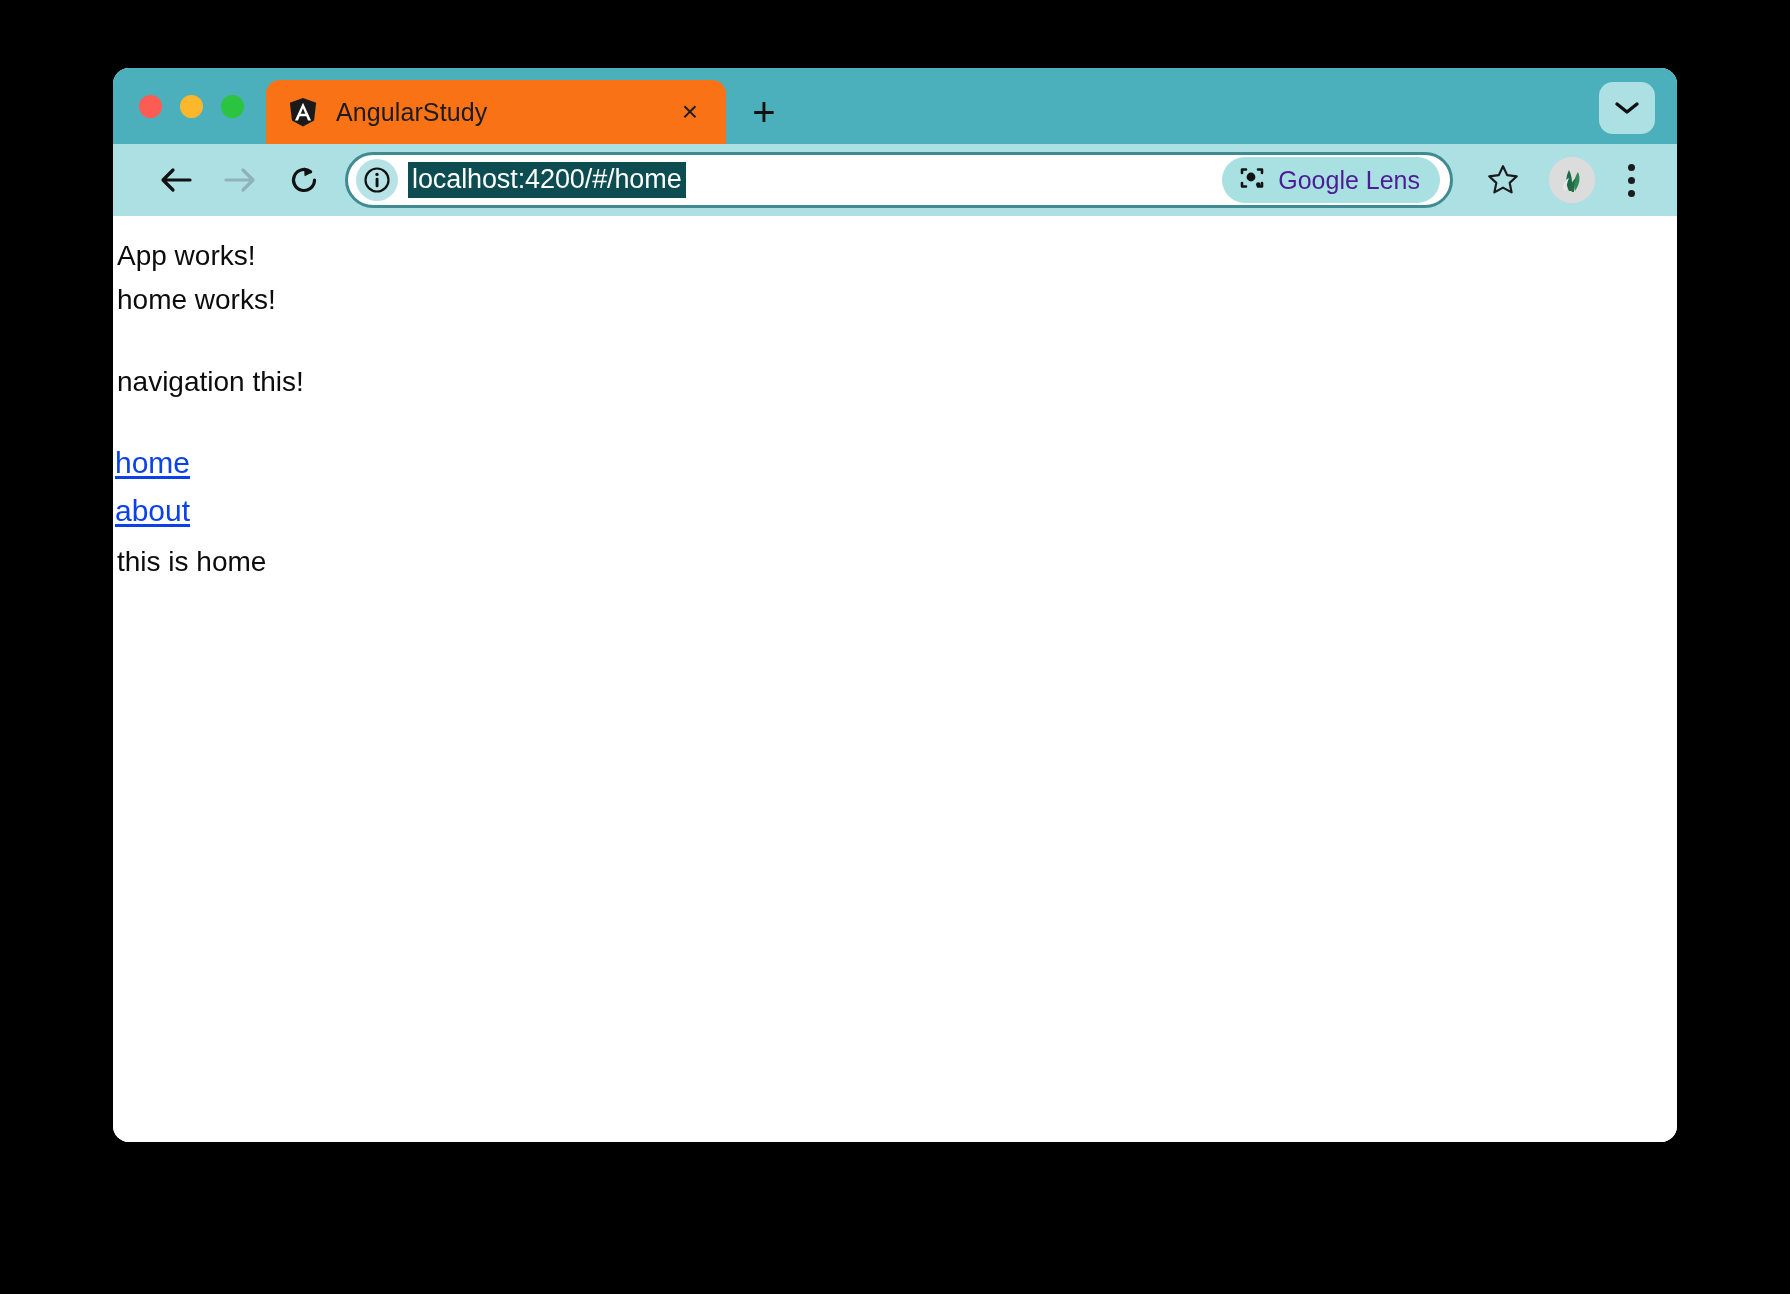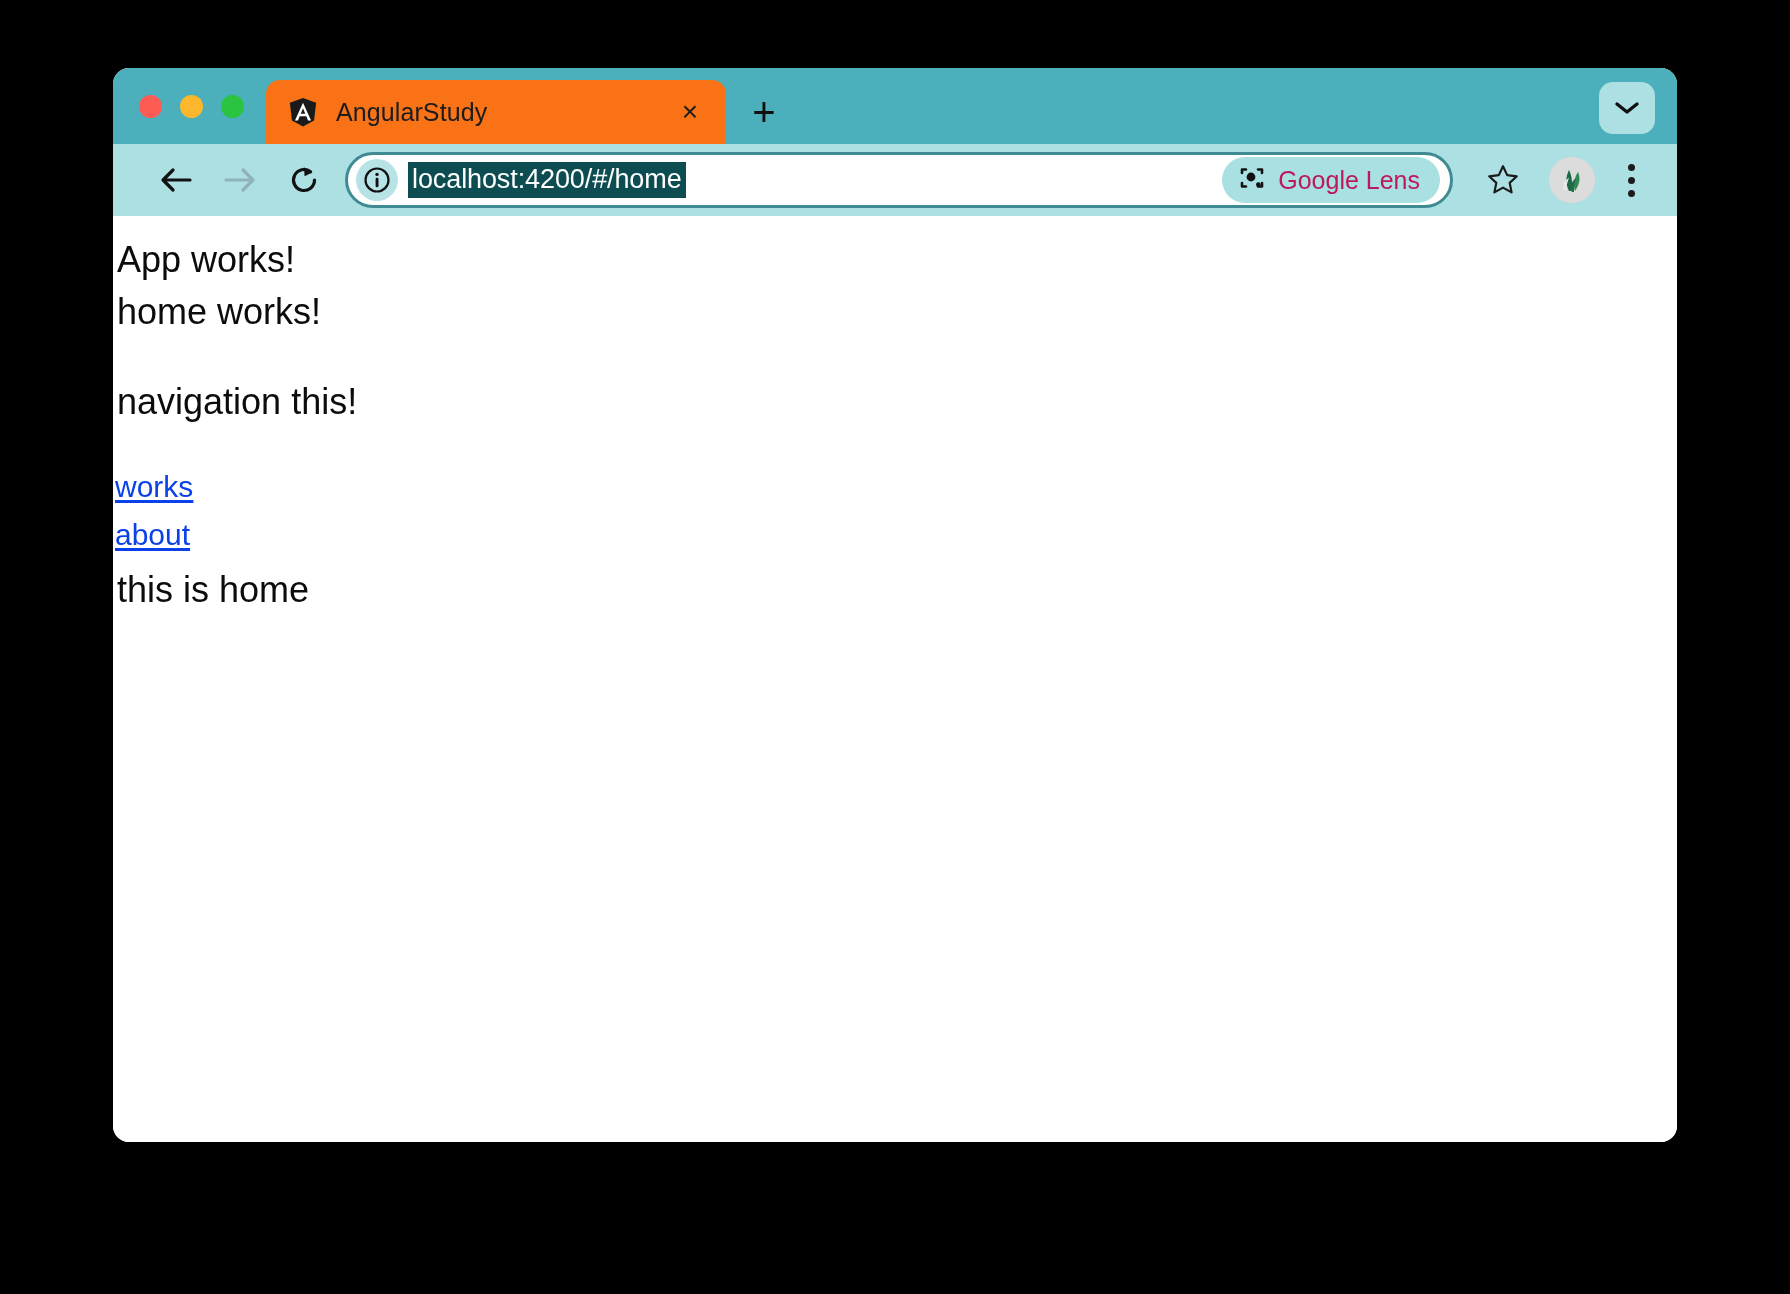--- a/index.html
+++ b/index.html
@@ -172,21 +172,21 @@
     border-radius: 24px;
     display: flex;
     align-items: center;
     gap: 12px;
     padding: 0 20px 0 16px;
     cursor: pointer;
     flex: 0 0 auto;
   }
   #google-lens-label {
     font-size: 25px;
-    color: #be185d;
+    color: #4c1d95;
     white-space: nowrap;
   }
 
   #bookmark-star-button {
     width: 48px; height: 48px;
     margin-left: 10px;
     display: flex; align-items: center; justify-content: center;
     cursor: pointer;
     flex: 0 0 auto;
   }
@@ -219,21 +219,21 @@
 
   
   #page-viewport {
     background: #ffffff;
     height: calc(1074px - 76px - 72px);
     padding: 20px 0 0 0;
     overflow: hidden;
   }
 
   .page-line {
-    font-size: 36px;
+    font-size: 28px;
     color: #0c0c0c;
     line-height: 1.0;
     padding-left: 2px;
     margin-left: 0;
   }
 
   #app-works    { margin: 0 0 0 0; padding-top: 6px; }
   #home-works   { margin-top: 16px; }
   #nav-works    { margin-top: 54px; }
   #links-block  { margin-top: 52px; }
@@ -354,21 +354,21 @@
     </div>
   </div>
 
   <div id="page-viewport">
     <div class="content-pad">
       <div id="app-works" class="page-line">App works!</div>
       <div id="home-works" class="page-line">home works!</div>
       <div id="nav-works" class="page-line">navigation this!</div>
 
       <div id="links-block">
-        <a id="link-home" class="page-link">works</a>
+        <a id="link-home" class="page-link">home</a>
         <a id="link-about" class="page-link">about</a>
       </div>
 
       <div id="this-is-home" class="page-line">this is home</div>
     </div>
   </div>
 
 </div>
 
 </body></html>

